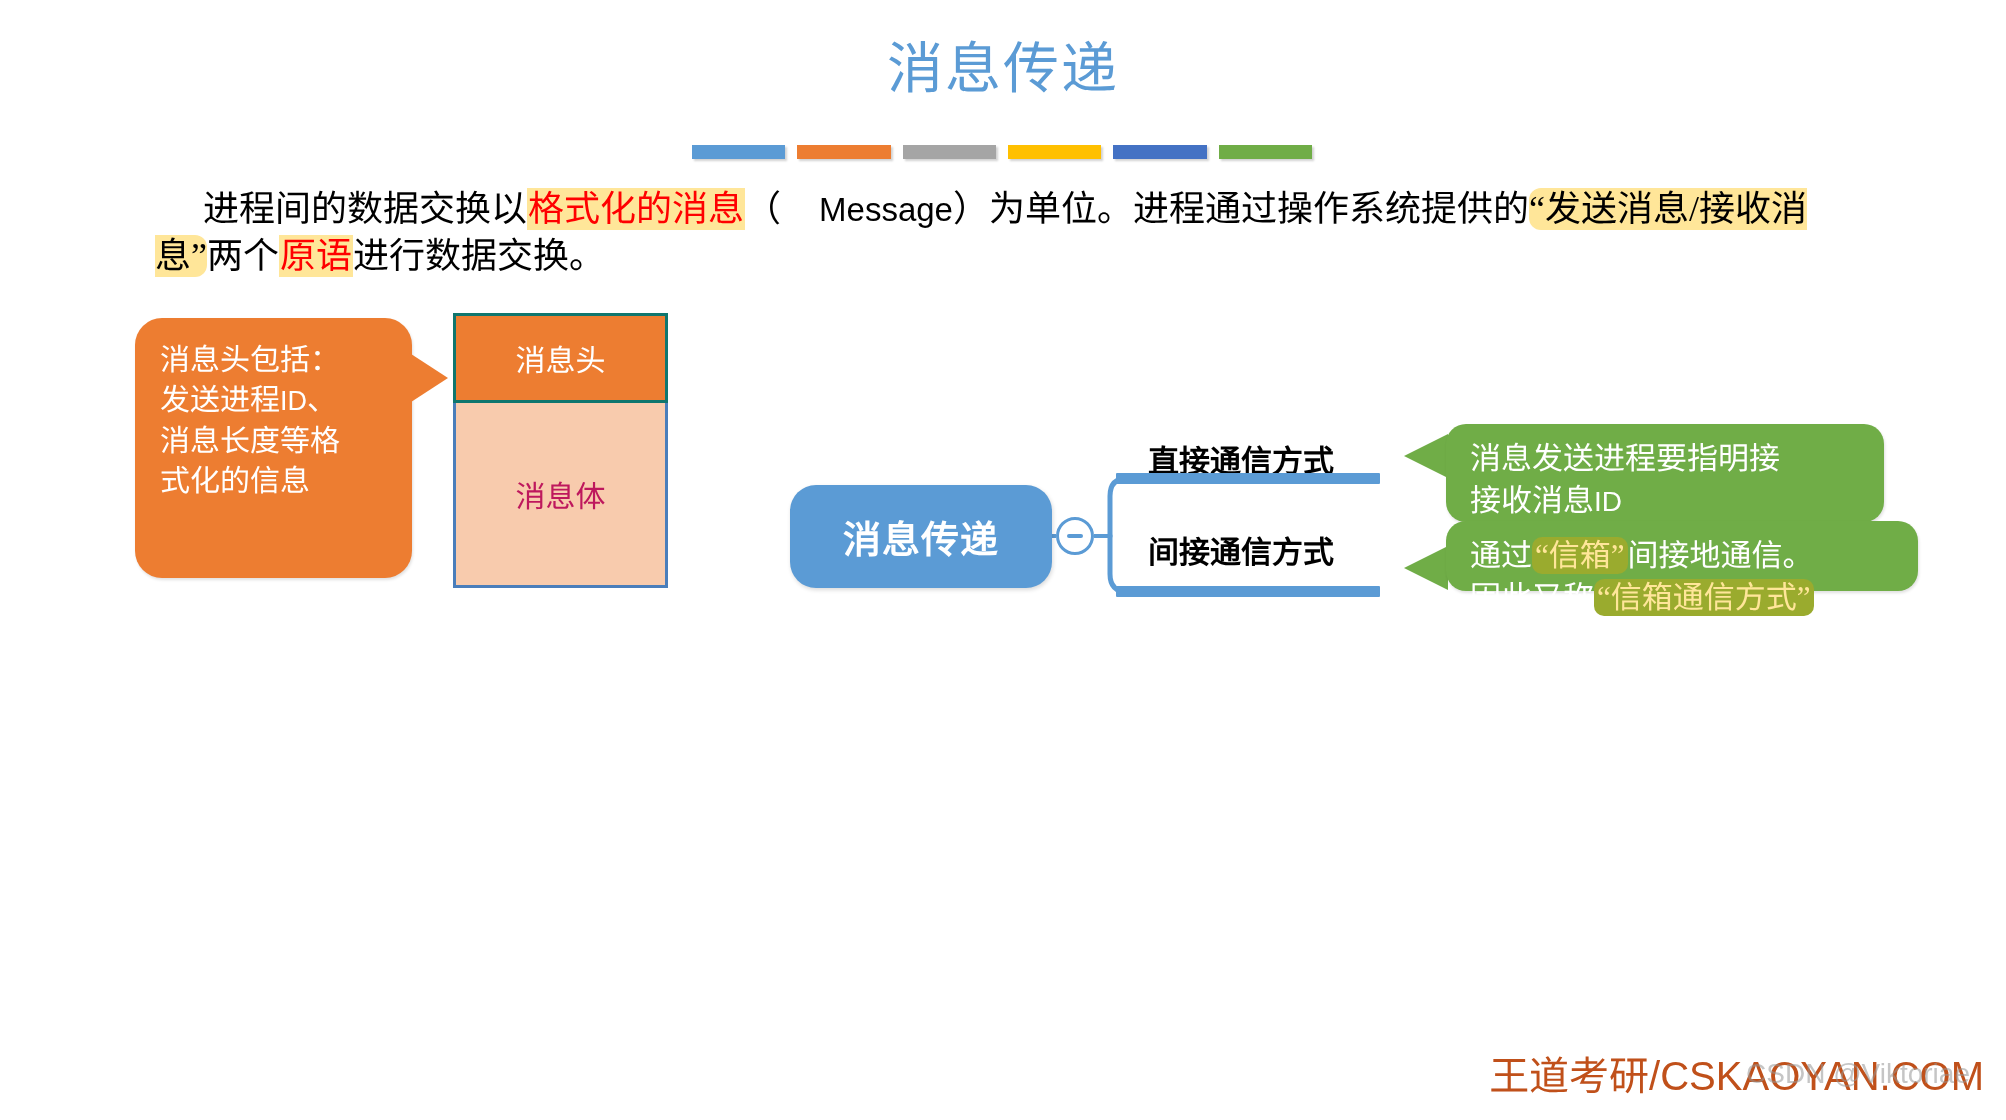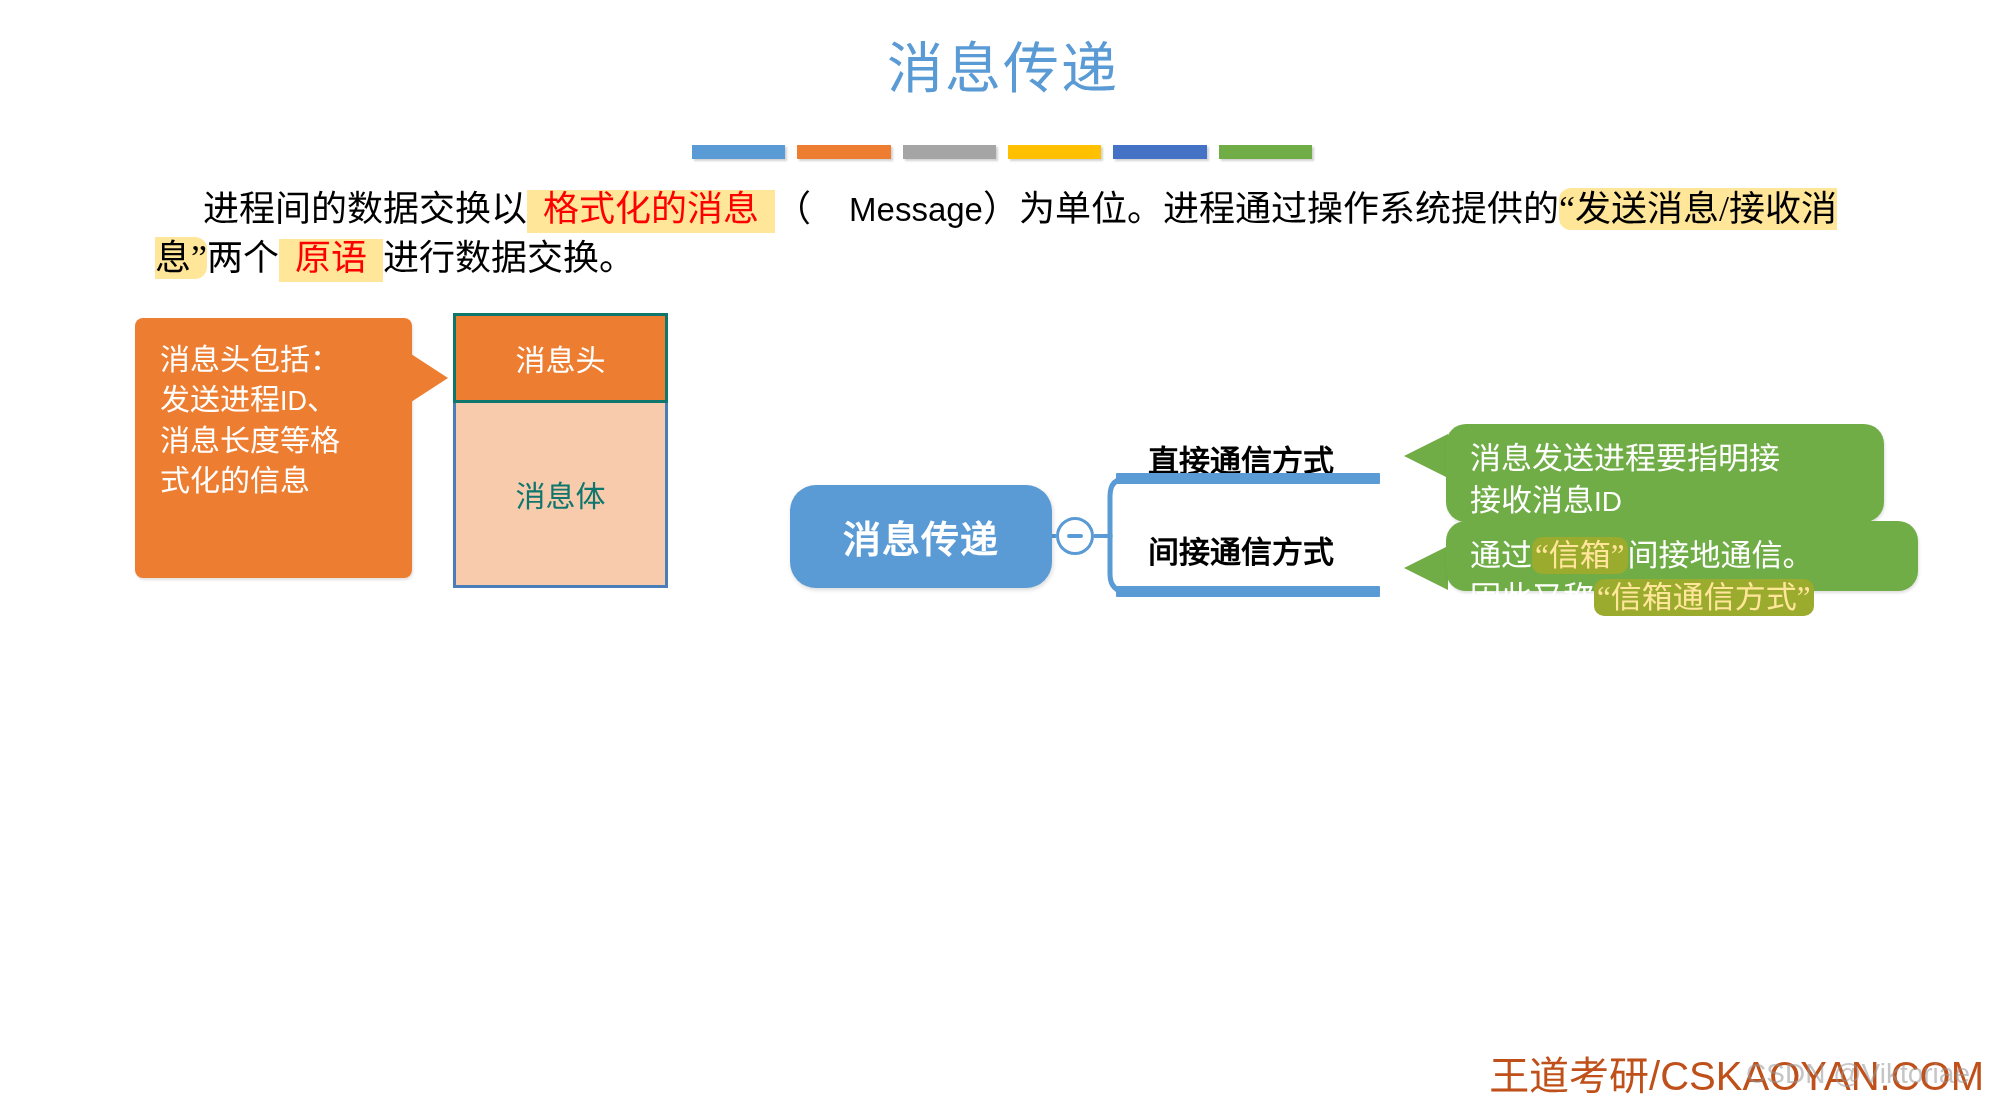--- a/index.html
+++ b/index.html
@@ -57,36 +57,35 @@
   }
   #body-paragraph .hl {
     background: #FFE699;
     border-radius: 12px;
     padding: 1px 0;
   }
   #body-paragraph .hl-red {
     background: #FFE699;
     color: #FF0000;
     border-radius: 0;
-    padding: 1px 16px;
-    font-family: Liberation Mono, monospace;
+    padding: 1px 1px;
   }
   #body-paragraph .latin {
     font-family: "Liberation Sans", "DejaVu Sans", sans-serif;
     font-size: 33px;
     margin-left: 38px;
   }
 
   
   #msg-head-callout {
     position: absolute;
     left: 135px; top: 318px;
     width: 277px; height: 260px;
     background: #ED7D31;
-    border-radius: 8px;
+    border-radius: 27px;
     color: #ffffff;
     font-size: 30px;
     line-height: 40px;
     font-family: "Liberation Serif", "DejaVu Serif", serif;
     padding: 22px 4px 10px 25px;
     box-shadow: 1px 2px 3px rgba(0,0,0,0.12);
   }
   #msg-head-callout .line { white-space: nowrap; }
   #msg-head-callout .idtxt {
     font-family: "Liberation Sans", "DejaVu Sans", sans-serif;
@@ -120,21 +119,21 @@
     font-family: "Liberation Serif", "DejaVu Serif", serif;
   }
   #message-body {
     position: absolute;
     left: 0; top: 90px;
     width: 215px; height: 185px;
     background: #F8CBAD;
     border: 3px solid #4A7EBB;
     border-top: none;
     display: flex; align-items: center; justify-content: center;
-    color: #0f766e;
+    color: #be185d;
     font-size: 30px;
     font-family: "Liberation Serif", "DejaVu Serif", serif;
   }
 
   
   #mindmap { position: absolute; left: 0; top: 0; width: 2006px; height: 1120px; pointer-events: none; }
 
   #mindmap-root {
     position: absolute;
     left: 790px; top: 485px;

